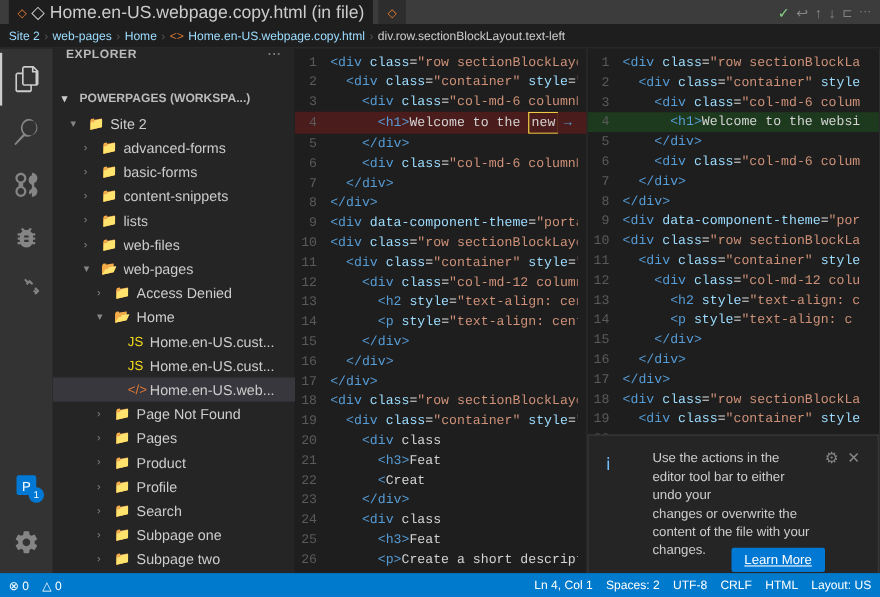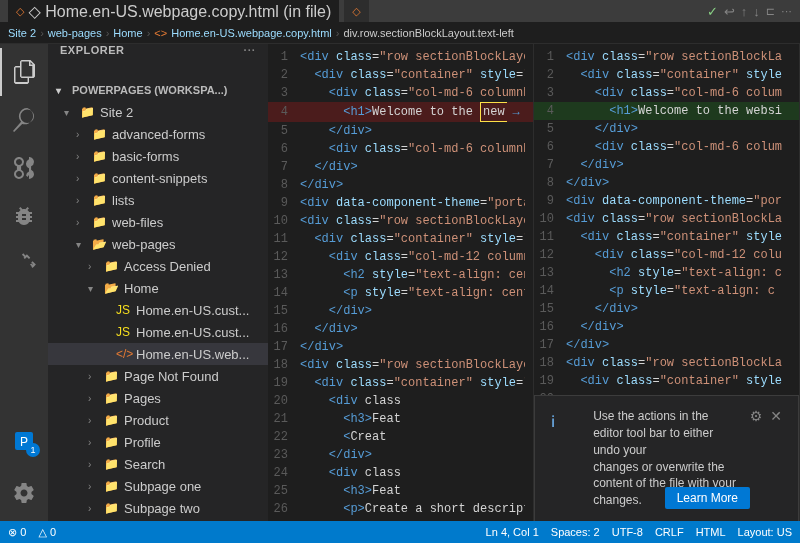--- a/index.html
+++ b/index.html
@@ -745,21 +745,21 @@
           <span class="notification-icon">ℹ</span>
           <div class="notification-text">
             <span>Use the actions in the editor tool bar to either undo your</span><br>
             <span>changes or overwrite the content of the file with your</span><br>
             <span>changes.</span>
           </div>
           <div class="notification-actions">
             <span class="notification-settings">⚙</span>
             <span class="notification-close">✕</span>
           </div>
-          <button class="learn-more-btn" style="position:absolute; bottom: 12px; right: 48px;">Learn More</button>
+          <button class="learn-more-btn" style="position:absolute; bottom: 1px; right: 48px; text-decoration: underline;">Learn More</button>
         </div>
       </div>
     </div>
   </div>
 </div>
 
 <div class="status-bar">
   <div class="status-left">
     <span class="status-item">⊗ 0</span>
     <span class="status-item">△ 0</span>

